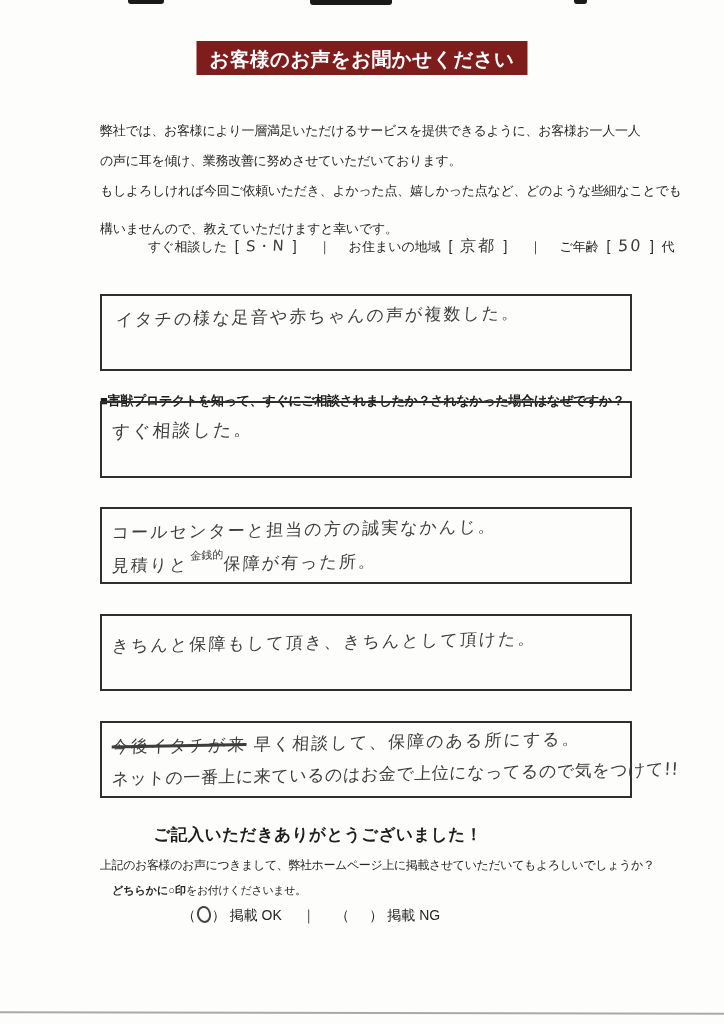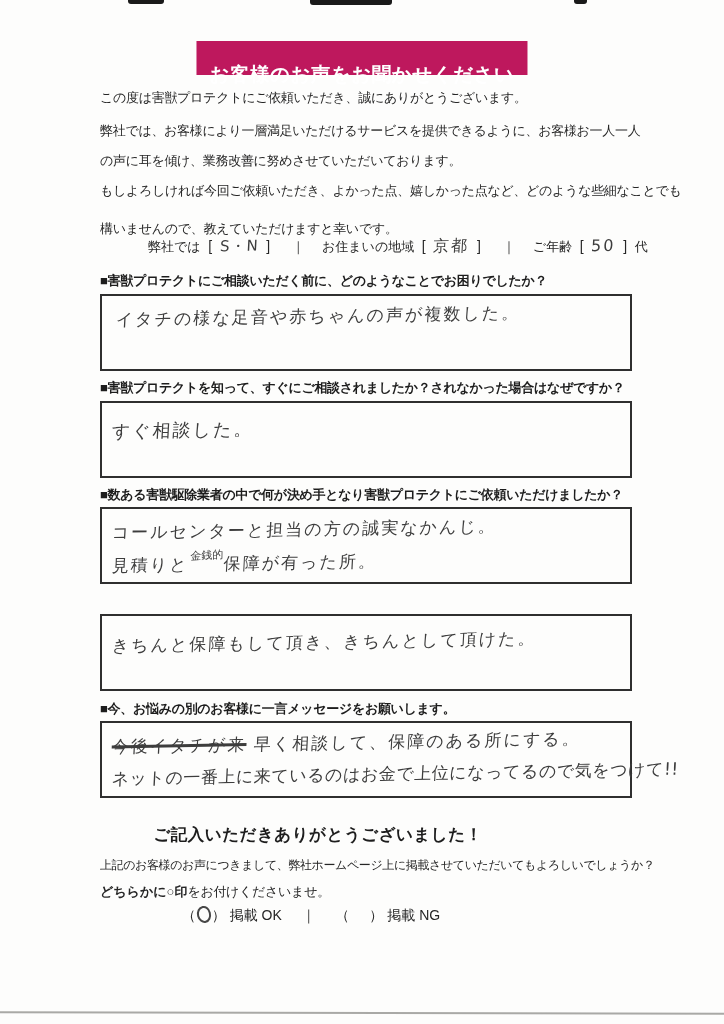--- a/index.html
+++ b/index.html
@@ -16,22 +16,22 @@
   .artifact { position: absolute; top: 0; background: #1a1a1a; border-radius: 0 0 3px 3px; }
   .a1 { left: 128px; width: 36px; height: 4px; }
   .a2 { left: 310px; width: 82px; height: 5px; }
   .a3 { left: 574px; width: 13px; height: 4px; }
   .edge-line { position: absolute; top: 1012px; left: 0; width: 724px; height: 2px;
                background: #a9a9a6; transform: rotate(0.12deg); }
 
   
   .header-bar {
     top: 41px; left: 50%; transform: translateX(-50%);
-    background: #be185d; color: #ffffff;
-    height: 34px; line-height: 34px; padding: 16px 13px;
+    background: #7f1d1d; color: #ffffff;
+    height: 34px; line-height: 34px; padding: 1px 13px;
     font-size: 19.5px; font-weight: bold; letter-spacing: 0.5px;
     white-space: nowrap;
   }
 
   .print { font-size: 13px; letter-spacing: -0.3px; white-space: nowrap; color: #262626; }
   .intro-line { left: 100px; }
 
   
   .profile { left: 148px; top: 236px; font-size: 13px; white-space: nowrap; color: #262626; }
   .profile .sep { margin: 0 14px; }
@@ -55,21 +55,21 @@
   }
   .ans-line { display: block; margin-top: 2px; }
   .struck { text-decoration: line-through; text-decoration-thickness: 2.5px; }
   .ins { display: inline-block; position: relative; top: -11px; font-size: 11px; letter-spacing: 0;
          transform: rotate(-2deg); margin: 0 1px; }
 
   
   .thanks { left: 0; width: 636px; text-align: center; font-size: 16.5px; font-weight: bold;
             letter-spacing: 0.5px; color: #1d1d1d; }
   .perm1 { left: 100px; top: 857px; font-size: 12px; letter-spacing: -0.4px; white-space: nowrap; text-align: center; }
-  .perm2 { left: 100px; top: 883px; font-size: 13px; white-space: nowrap; }
+  .perm2 { left: 112px; top: 883px; font-size: 11px; white-space: nowrap; }
   .perm2 b { letter-spacing: 0; }
   .choices { left: 0; top: 906px; width: 608px; text-align: center; font-size: 14px;
              white-space: nowrap; padding-left: 14px; color: #262626; }
   .choices .sep { margin: 0 16px; }
   .circle-mark {
     display: inline-block; width: 14px; height: 17px;
     border: 2px solid #474747; border-radius: 50% 46% 50% 50%;
     transform: rotate(-14deg); vertical-align: -3px; margin: 0 1px;
   }
   .ng-gap { display: inline-block; width: 20px; }
@@ -80,65 +80,61 @@
 <div class="page">
 
   <div class="artifact a1"></div>
   <div class="artifact a2"></div>
   <div class="artifact a3"></div>
 
   <div class="abs header-bar">
     <span>お客様のお声をお聞かせください</span>
   </div>
 
-  <div class="abs print intro-line" style="top:89px">この度は害獣プロテクトにご依頼いただき、誠にありがとうございます。</div>
   <div class="abs print intro-line" style="top:122px">弊社では、お客様により一層満足いただけるサービスを提供できるように、お客様お一人一人</div>
   <div class="abs print intro-line" style="top:182px">もしよろしければ今回ご依頼いただき、よかった点、嬉しかった点など、どのような些細なことでも</div>
   <div class="abs print intro-line" style="top:152px">の声に耳を傾け、業務改善に努めさせていただいております。</div>
   <div class="abs print intro-line" style="top:220px">構いませんので、教えていただけますと幸いです。</div>
 
   <div class="abs profile">
-    <span>弊社では</span>
+    <span>すぐ相談した</span>
     <span class="bk">[</span>
     <span class="hand hand-sm">S・N</span>
     <span class="bk">]</span>
     <span class="sep">｜</span>
     <span>お住まいの地域</span>
     <span class="bk">[</span>
     <span class="hand" style="font-size:16px">京都</span>
     <span class="bk">]</span>
     <span class="sep">｜</span>
     <span>ご年齢</span>
     <span class="bk">[</span>
     <span class="hand" style="font-size:16px">50</span>
     <span class="bk">]</span>
     <span>代</span>
   </div>
 
-  <div class="abs q-label" style="top:272px">■害獣プロテクトにご相談いただく前に、どのようなことでお困りでしたか？</div>
   <div class="abs answer-box" style="top:294px">
     <span class="hand ans-line" style="margin-left:4px">イタチの様な足音や赤ちゃんの声が複数した。</span>
   </div>
 
-  <div class="abs q-label" style="top:379px">■害獣プロテクトを知って、すぐにご相談されましたか？されなかった場合はなぜですか？</div>
+  <div class="abs q-label" style="top:392px">■害獣プロテクトを知って、すぐにご相談されましたか？されなかった場合はなぜですか？</div>
   <div class="abs answer-box" style="top:401px">
     <span class="hand ans-line" style="font-size:18px; margin-top:6px">すぐ相談した。</span>
   </div>
 
-  <div class="abs q-label" style="top:486px">■数ある害獣駆除業者の中で何が決め手となり害獣プロテクトにご依頼いただけましたか？</div>
   <div class="abs answer-box" style="top:507px">
     <span class="hand ans-line">コールセンターと担当の方の誠実なかんじ。</span>
     <span class="hand ans-line" style="margin-top:10px"><span>見積りと</span><span class="ins">金銭的</span><span>保障が有った所。</span></span>
   </div>
 
   <div class="abs answer-box" style="top:614px">
     <span class="hand ans-line" style="margin-top:8px">きちんと保障もして頂き、きちんとして頂けた。</span>
   </div>
 
-  <div class="abs q-label" style="top:700px">■今、お悩みの別のお客様に一言メッセージをお願いします。</div>
   <div class="abs answer-box" style="top:721px">
     <span class="hand ans-line"><span class="struck">今後イタチが来</span>&nbsp;<span>早く相談して、保障のある所にする。</span></span>
     <span class="hand ans-line" style="margin-top:9px; letter-spacing:0.5px">ネットの一番上に来ているのはお金で上位になってるので気をつけて!!</span>
   </div>
 
   <div class="abs thanks" style="top:824px">ご記入いただきありがとうございました！</div>
 
   <div class="abs print perm1">上記のお客様のお声につきまして、弊社ホームページ上に掲載させていただいてもよろしいでしょうか？</div>
 
   <div class="abs print perm2">

